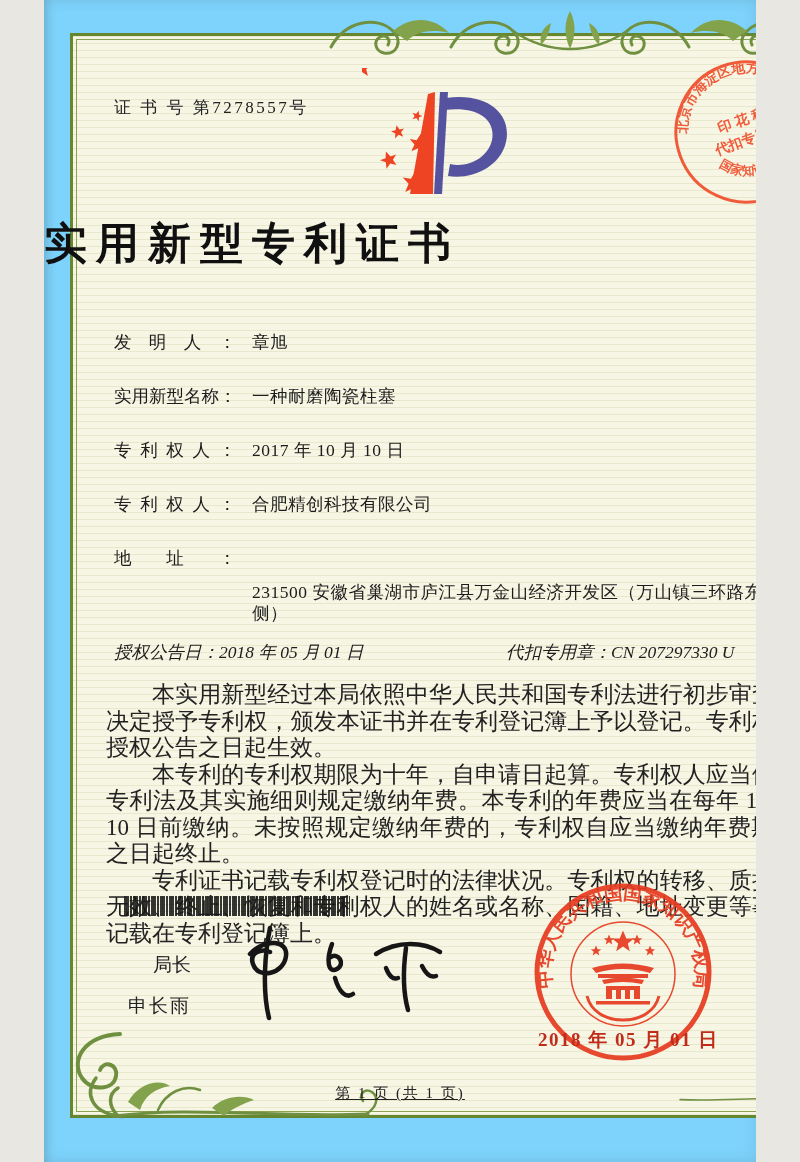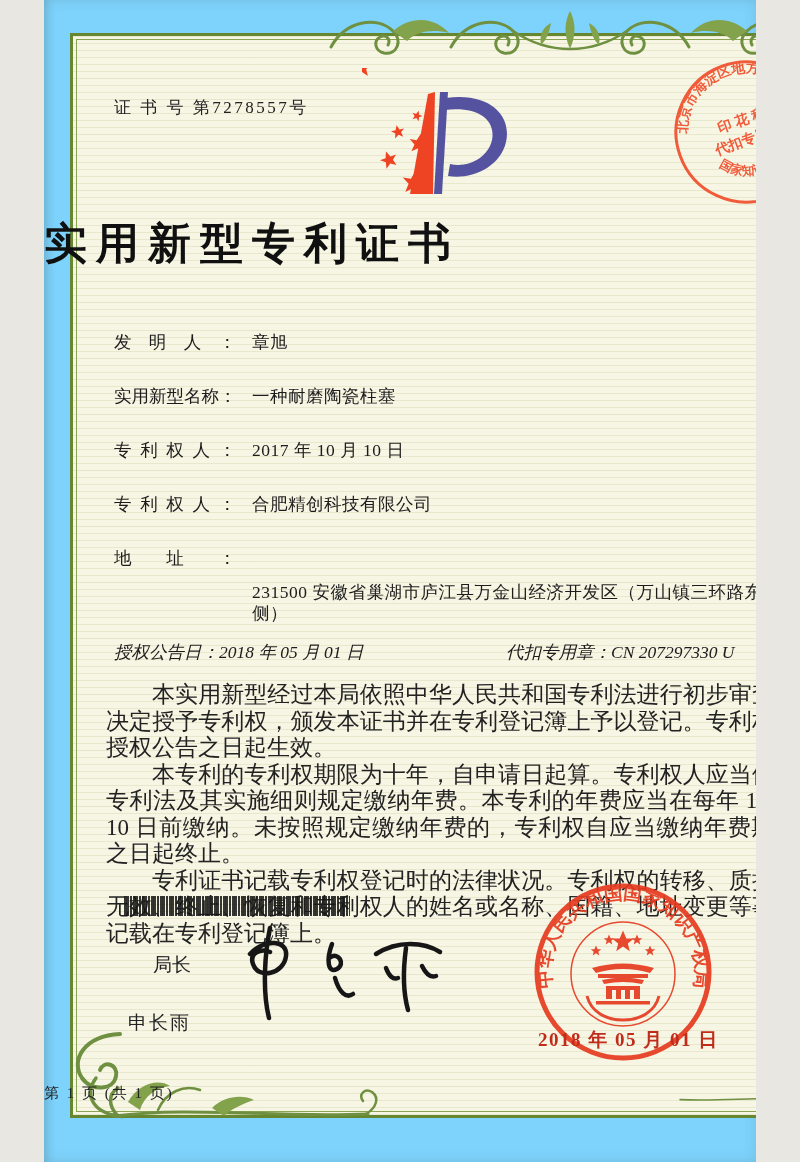--- a/index.html
+++ b/index.html
@@ -36,27 +36,27 @@
   .paras{position:absolute;left:62px;top:682px;width:692px;font-size:23px;
     line-height:26.5px;text-align:justify;color:#222;}
   .paras p{margin:0;text-indent:2em;}
   .barcode{position:absolute;left:80px;top:896px;width:226px;height:20px;opacity:.88;
     background:
       repeating-linear-gradient(90deg,#1c1c1a 0 2px,transparent 2px 3px),
       repeating-linear-gradient(90deg,#222220 0 1px,transparent 1px 6px),
       repeating-linear-gradient(90deg,#141412 0 3px,transparent 3px 9px);}
   .sign-block{position:absolute;left:84px;top:952px;
     font-family:"Liberation Sans","DejaVu Sans",sans-serif;font-size:19px;color:#222;text-align:right;}
-  .sign-block .name{margin-top:32px;letter-spacing:2px;font-family:Liberation Serif, serif;}
+  .sign-block .name{margin-top:15px;letter-spacing:2px;font-family:Liberation Serif, serif;}
   .signature-svg{position:absolute;left:192px;top:918px;width:224px;height:108px;}
   .seal{position:absolute;left:486px;top:879px;width:186px;height:186px;opacity:.92;}
   .seal-date{position:absolute;left:494px;top:1027px;font-size:19px;font-weight:bold;
     color:#c02c19;letter-spacing:1.5px;}
-  .footer{position:absolute;left:0;right:0;top:1084px;text-align:left;
-    font-size:15px;letter-spacing:2px;color:#222;}
+  .footer{position:absolute;left:0;right:0;top:1084px;text-align:center;
+    font-size:15px;letter-spacing:2px;color:#222;text-decoration:underline;}
   .orn-top{position:absolute;left:283px;top:5px;width:486px;height:56px;}
   .orn-bl{position:absolute;left:18px;top:1028px;width:322px;height:94px;}
   .orn-br{position:absolute;left:628px;top:1040px;width:162px;height:80px;transform:scaleX(-1);}
 </style>
 </head>
 <body>
 
 <div class="sheet">
 
   <div class="frame"></div>

